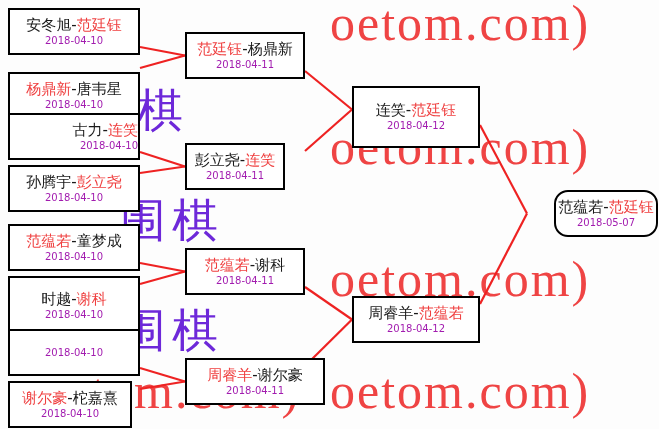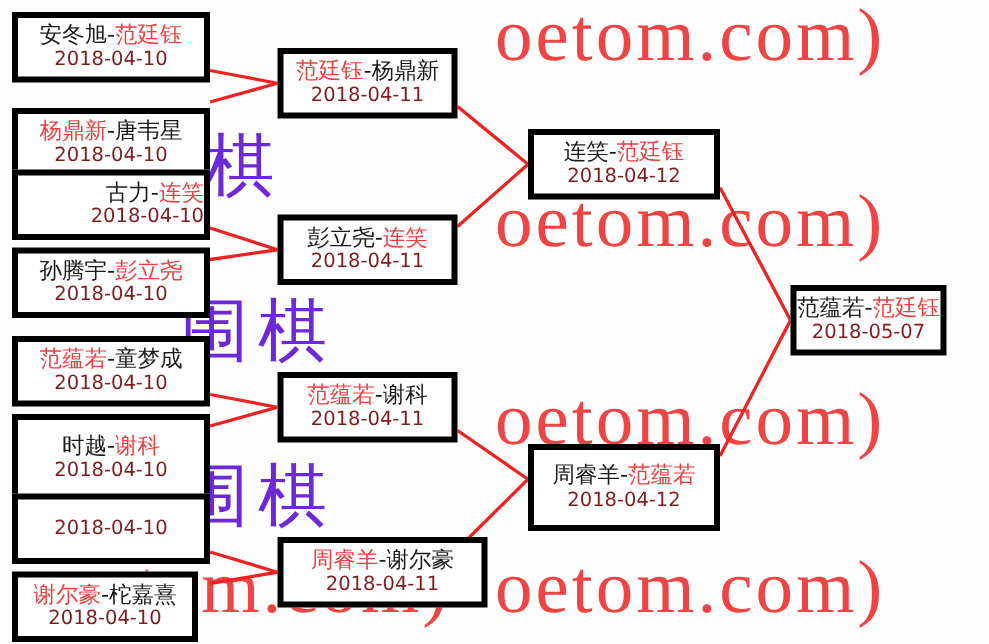--- a/index.html
+++ b/index.html
@@ -46,40 +46,40 @@
     position:absolute;left:0;top:0;
     width:659px;height:429px;
     z-index:1;
     pointer-events:none;
   }
   
   .match{
     position:absolute;
     box-sizing:border-box;
     background:#ffffff;
-    border:4px solid #000000;
+    border:2px solid #000000;
     z-index:2;
     display:flex;
     flex-direction:column;
     align-items:center;
     justify-content:center;
     line-height:1.15;
   }
   .players{
     font-size:15px;
     color:#1a1a1a;
     white-space:nowrap;
     font-family:"DejaVu Sans","Liberation Sans",sans-serif;
   }
   .players .w{color:#ef3f3f;}
   .players .l{color:#1a1a1a;}
   .players .sep{color:#1a1a1a;}
   .date{
-    font-size:13px;
-    color:#7f1d1d;
+    font-size:10px;
+    color:#a21caf;
     letter-spacing:0px;
     font-family:"DejaVu Sans","Liberation Sans",sans-serif;
     margin-top:1px;
   }
 </style>
 </head>
 <body>
 
 <div id="bracket">
 
@@ -140,39 +140,39 @@
         <div class="date">2018-04-10</div>
       </div>
       <div class="match" style="left: 8px; top: 381px; width: 124px; height: 47px;">
         <div class="players"><span class="w">谢尔豪</span><span class="sep">-</span><span class="l">柁嘉熹</span></div>
         <div class="date">2018-04-10</div>
       </div>
       <div class="match" style="left: 185px; top: 32px; width: 120px; height: 47px;">
         <div class="players"><span class="w">范廷钰</span><span class="sep">-</span><span class="l">杨鼎新</span></div>
         <div class="date">2018-04-11</div>
       </div>
-      <div class="match" style="left: 185px; top: 143px; width: 120px; height: 47px;">
+      <div class="match" style="left: 185px; top: 143px; width: 100px; height: 47px;">
         <div class="players"><span class="l">彭立尧</span><span class="sep">-</span><span class="w">连笑</span></div>
         <div class="date">2018-04-11</div>
       </div>
       <div class="match" style="left: 185px; top: 248px; width: 120px; height: 47px;">
         <div class="players"><span class="w">范蕴若</span><span class="sep">-</span><span class="l">谢科</span></div>
         <div class="date">2018-04-11</div>
       </div>
       <div class="match" style="left: 185px; top: 358px; width: 140px; height: 47px;">
         <div class="players"><span class="w">周睿羊</span><span class="sep">-</span><span class="l">谢尔豪</span></div>
         <div class="date">2018-04-11</div>
       </div>
-      <div class="match" style="left: 352px; top: 86px; width: 128px; height: 47px;">
+      <div class="match" style="left: 352px; top: 86px; width: 128px; height: 62px;">
         <div class="players"><span class="l">连笑</span><span class="sep">-</span><span class="w">范廷钰</span></div>
         <div class="date">2018-04-12</div>
       </div>
-      <div class="match" style="left: 352px; top: 296px; width: 128px; height: 58px;">
+      <div class="match" style="left: 352px; top: 296px; width: 128px; height: 47px;">
         <div class="players"><span class="l">周睿羊</span><span class="sep">-</span><span class="w">范蕴若</span></div>
         <div class="date">2018-04-12</div>
       </div>
-      <div class="match" style="left: 527px; top: 190px; width: 104px; height: 47px;">
+      <div class="match" style="left: 554px; top: 190px; width: 104px; height: 47px; border-radius: 14px;">
         <div class="players"><span class="l">范蕴若</span><span class="sep">-</span><span class="w">范廷钰</span></div>
         <div class="date">2018-05-07</div>
       </div>
     </div>
 
 </div>
 
 </body></html>

